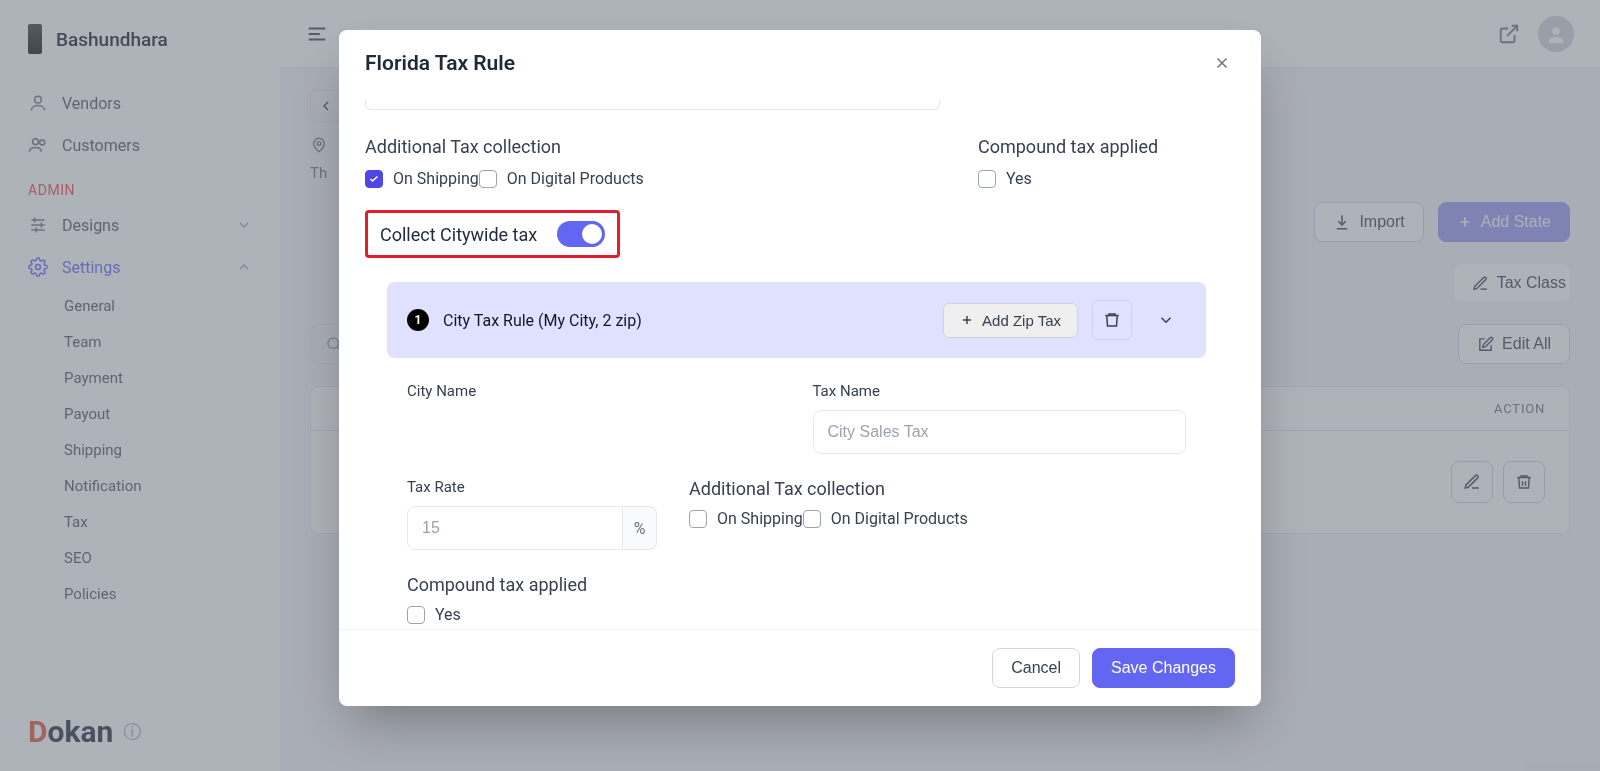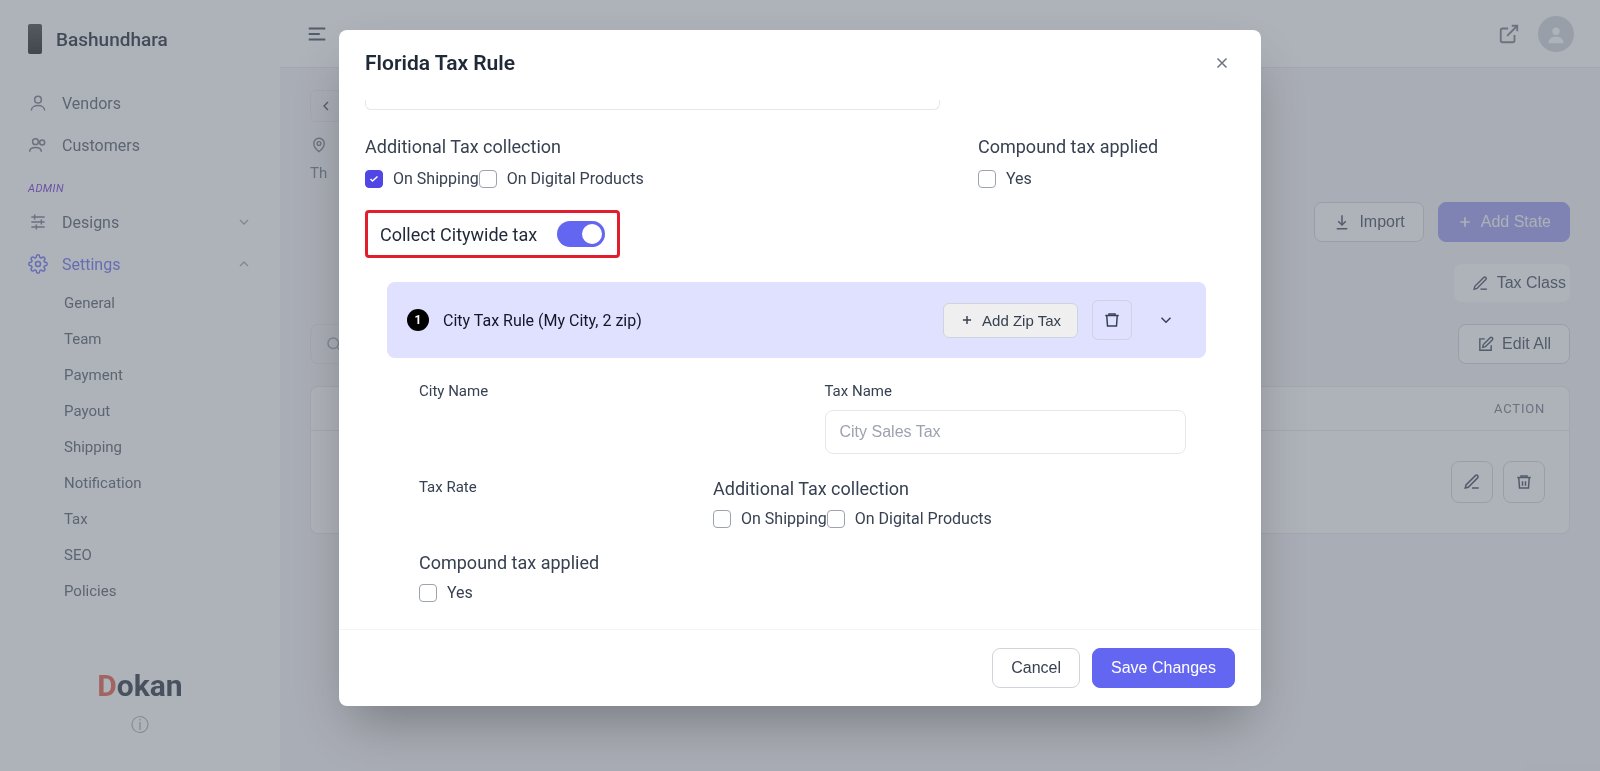--- a/index.html
+++ b/index.html
@@ -7,23 +7,23 @@
 
   
   .app { display: flex; height: 100%; }
   .sidebar { width: 280px; background: #fff; display: flex; flex-direction: column; padding-top: 24px; }
   .brand-row { display: flex; align-items: center; gap: 14px; padding: 0 28px 28px 28px; }
   .brand-logo { width: 14px; height: 30px; background: linear-gradient(#3a3a3a,#111); border-radius: 2px; }
   .brand-name { font-size: 19px; font-weight: 500; color: #111827; }
   .nav-item { display: flex; align-items: center; gap: 14px; padding: 11px 28px; color: #4b5563; font-size: 16px; cursor: pointer; }
   .nav-item .icon { width: 20px; color: #6b7280; display:flex; align-items:center; }
   .nav-item .chev { margin-left: auto; color: #9ca3af; }
-  .nav-section-label { padding: 16px 28px 6px 28px; font-size: 11px; letter-spacing: .04em; color: #6d28d9; font-style: italic; }
+  .nav-section-label { padding: 16px 28px 6px 28px; font-size: 14px; letter-spacing: .04em; color: #ef4444; }
   .nav-sub { padding: 9px 28px 9px 64px; color: #4b5563; font-size: 15px; cursor: pointer; }
-  .sidebar-foot { margin-top: auto; padding: 0 28px 34px 28px; display:flex; align-items:center; gap:10px;flex-direction:column; }
+  .sidebar-foot { margin-top: auto; padding: 0 28px 22px 28px; display:flex; align-items:center; gap:10px; }
   .dokan-logo { font-size: 30px; font-weight: 700; }
   .dokan-logo .d { color:#e5533c; }
   .dokan-logo .rest { color:#1f2937; }
   .info-dot { color:#9ca3af; font-size:18px; }
 
   .main { flex:1; display:flex; flex-direction:column; position:relative; }
   .topbar { height: 68px; border-bottom:1px solid #e5e7eb; background:#fff; display:flex; align-items:center; padding: 0 26px; gap:18px; }
   .hamburger { color:#374151; }
   .topbar-spacer { flex:1; }
   .icon-ext { color:#6b7280; }
@@ -77,21 +77,21 @@
   .city-card { border-radius:8px; overflow:visible; margin: 0 22px; }
   .city-head { background:#e0e0ff; border-radius:8px; padding: 18px 20px; display:flex; align-items:center; gap:14px; }
   .num-badge { width:22px; height:22px; border-radius:50%; background:#000; color:#fff; font-size:12px; font-weight:700; display:flex; align-items:center; justify-content:center; }
   .city-head-title { font-size:16px; color:#111827; }
   .city-head .spacer { flex:1; }
   .add-zip { display:flex; align-items:center; gap:8px; padding:8px 16px; border:1px solid #cbd5e1; border-radius:6px; color:#374151; font-size:15px; cursor:pointer;margin-left:20px; }
   .head-icon-btn { width:40px; height:40px; border:1px solid #cbd5e1; border-radius:6px; display:flex; align-items:center; justify-content:center; color:#374151; cursor:pointer; }
 
   .city-body { padding: 24px 20px 0 20px; }
   .form-grid { display:flex; gap: 32px; margin-bottom: 24px; flex-wrap:wrap; }
-  .fg-col { flex:1 1 0; min-width: 200px; margin-left: 12px; }
+  .fg-col { flex:1 1 0; min-width: 200px; }
   .fg-col.tax-rate { flex:0 0 250px; }
   .fld-label { font-size:15px; color:#374151; margin-bottom:10px; display:block; }
   .text-input { width:100%; padding:12px 14px; border:1px solid #e5e7eb; border-radius:8px; font-size:16px; color:#9ca3af; background:#fff; }
   .input-group { display:flex; }
   .input-group .text-input { border-radius:8px 0 0 8px; }
   .input-group .suffix { width:40px; border:1px solid #e5e7eb; border-left:none; border-radius:0 8px 8px 0; display:flex; align-items:center; justify-content:center; color:#6b7280; background:#f9fafb; font-size:16px; }
 
   svg { display:block; }
 </style>
 </head>
@@ -375,20 +375,24 @@
             </div>
             <div class="fg-col">
               <label class="fld-label">Tax Name</label>
               <input class="text-input" value="City Sales Tax" style="">
             </div>
           </div>
 
           <div class="form-grid">
             <div class="fg-col tax-rate">
               <label class="fld-label">Tax Rate</label>
+              <div class="input-group">
+                <input class="text-input" value="15" style="">
+                <span class="suffix">%</span>
+              </div>
             </div>
             <div class="fg-col" style="flex:1 1 400px">
               <div class="fld-label" style="font-size:18px">Additional Tax collection</div>
               <div class="check-row">
                 <label class="chk">
                   <span class="chk-box"></span>
                   <span>On Shipping</span>
                 </label>
                 <label class="chk">
                   <span class="chk-box"></span>

